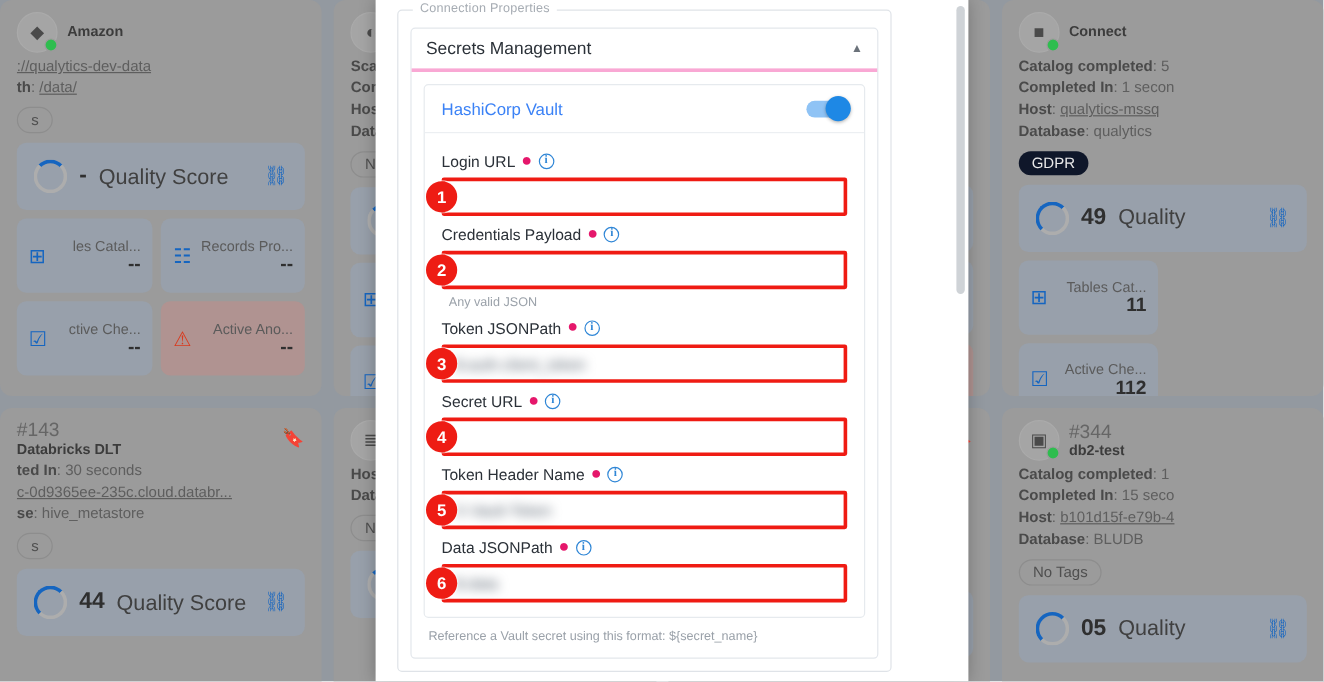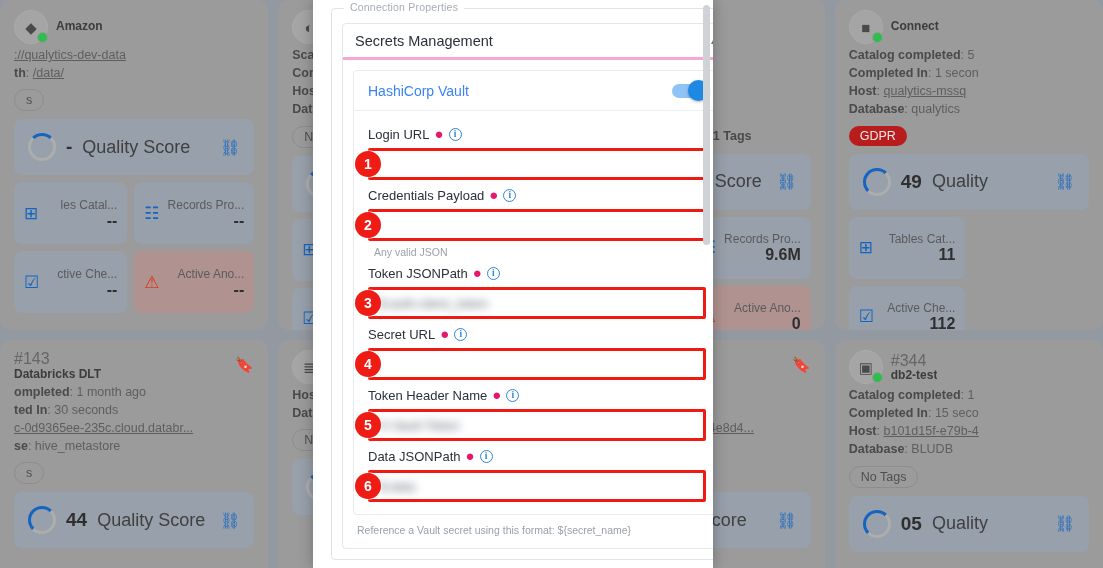--- a/index.html
+++ b/index.html
@@ -82,21 +82,21 @@
   }
   .stat.warn { background:#b09391; }
   .stat-ico { font-size:17px; color:#1565c0; flex:none; }
   .stat-ico.red { color:#d93a1e; }
   .stat-txt { margin-left:auto; text-align:right; min-width:0; }
   .stat-name { font-size:12px; color:#5b5b5b; white-space:nowrap; overflow:hidden; text-overflow:ellipsis; }
   .stat-val { font-size:16px; font-weight:bold; color:#2f2f2f; }
 
   
   #modal {
-    position:absolute; left:313px; top:0; width:400px; height:568px;
+    position:absolute; left:313px; top:0; width:494px; height:568px;
     background:#fff; box-shadow:0 0 14px rgba(0,0,0,.28);
   }
   #scroll-area { position:absolute; inset:0; overflow:hidden; }
   .fieldset {
     position:absolute; left:18px; top:8px; width:412px;
     border:1px solid #dfe3e8; border-radius:4px; padding:14px 10px 10px 10px;
   }
   .legend {
     position:absolute; top:-8px; left:12px; background:#fff;
     padding:0 6px; font-size:10.5px; color:#a6acb3; letter-spacing:.2px;
@@ -301,21 +301,21 @@
             <span class="card-title">Connect</span>
           </span>
         </div>
         <div>
           <div class="meta"><b>Catalog completed</b>: <span class="">5</span></div>
           <div class="meta"><b>Completed In</b>: <span class="">1 secon</span></div>
           <div class="meta"><b>Host</b>: <span class="lnk">qualytics-mssq</span></div>
           <div class="meta"><b>Database</b>: <span class="">qualytics</span></div>
         </div>
         <div class="tagrow">
-          <span class="tag solid" style="background:#b91c1c">GDPR</span>
+          <span class="tag solid" style="background:#0f172a">GDPR</span>
         </div>
         <div class="qs-band">
           <span class="donut blue"></span>
           <span class="qs-num">49</span>
           <span class="qs-label">Quality</span>
           <span class="qs-icon">⛓</span>
         </div>
         <div class="stat-grid">
           <div class="stat">
             <span class="stat-ico">⊞</span>
@@ -331,21 +331,20 @@
       </div>
       <div class="bg-card">
         <div class="card-top">
           <span class="card-idwrap">
             <span class="card-id">#143</span>
             <span class="card-title">Databricks DLT</span>
           </span>
           <span class="bookmark-icon">🔖</span>
         </div>
         <div>
-          <div class="meta"><b>ompleted</b>: <span class="">1 month ago</span></div>
           <div class="meta"><b>ted In</b>: <span class="">30 seconds</span></div>
           <div class="meta"><span class="lnk">c-0d9365ee-235c.cloud.databr...</span></div>
           <div class="meta"><b>se</b>: <span class="">hive_metastore</span></div>
         </div>
         <div class="tagrow">
           <span class="tag">s</span>
         </div>
         <div class="qs-band">
           <span class="donut blue"></span>
           <span class="qs-num">44</span>

